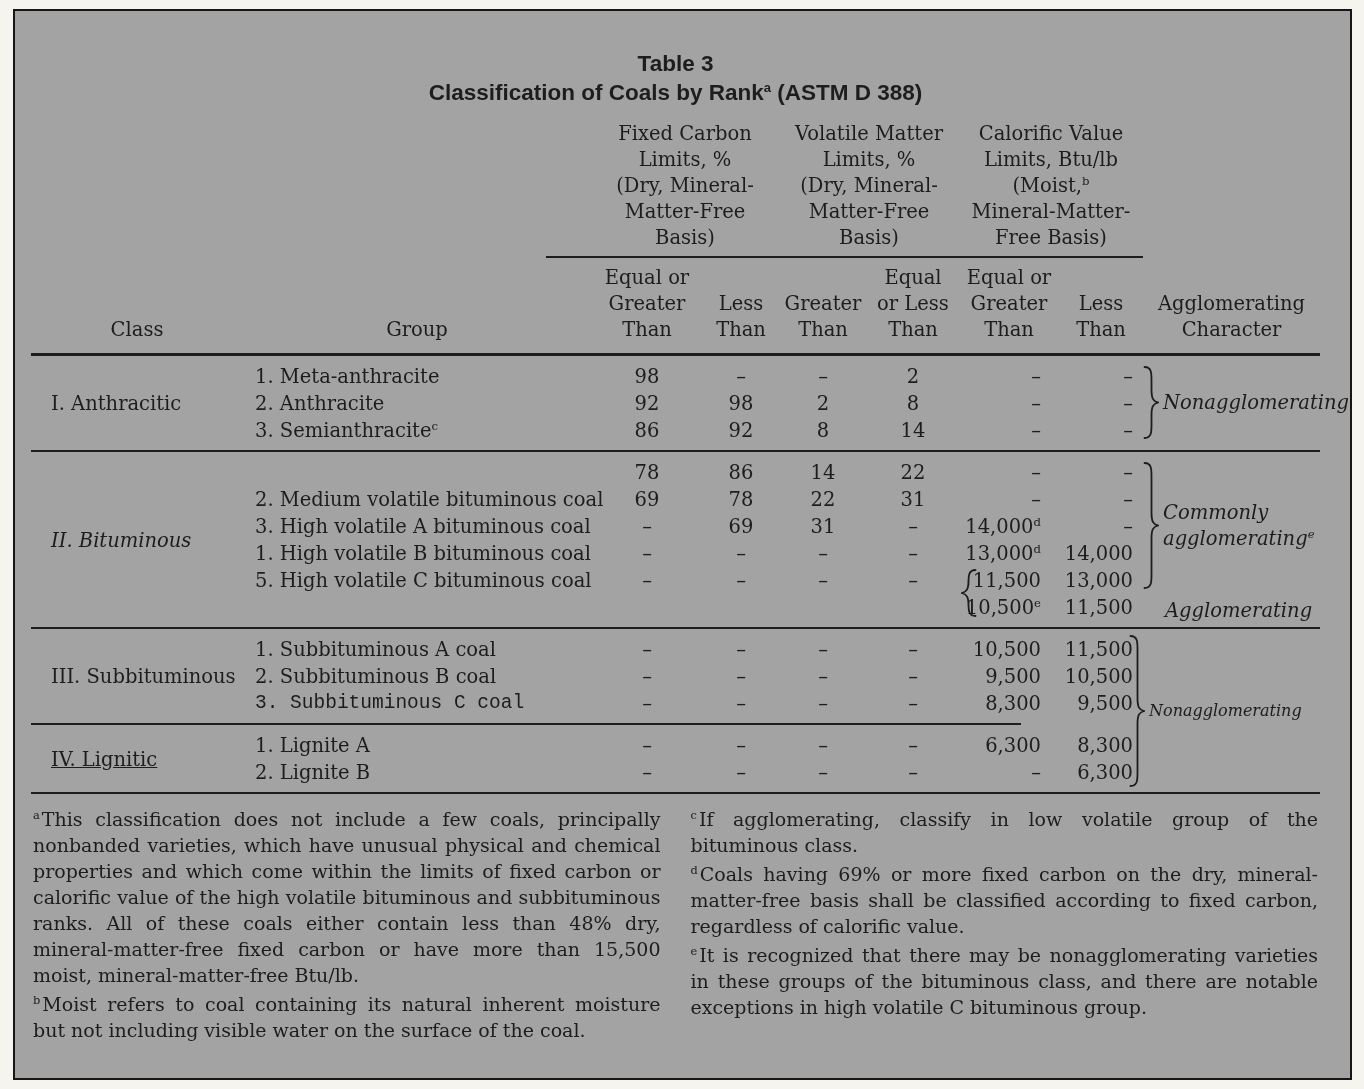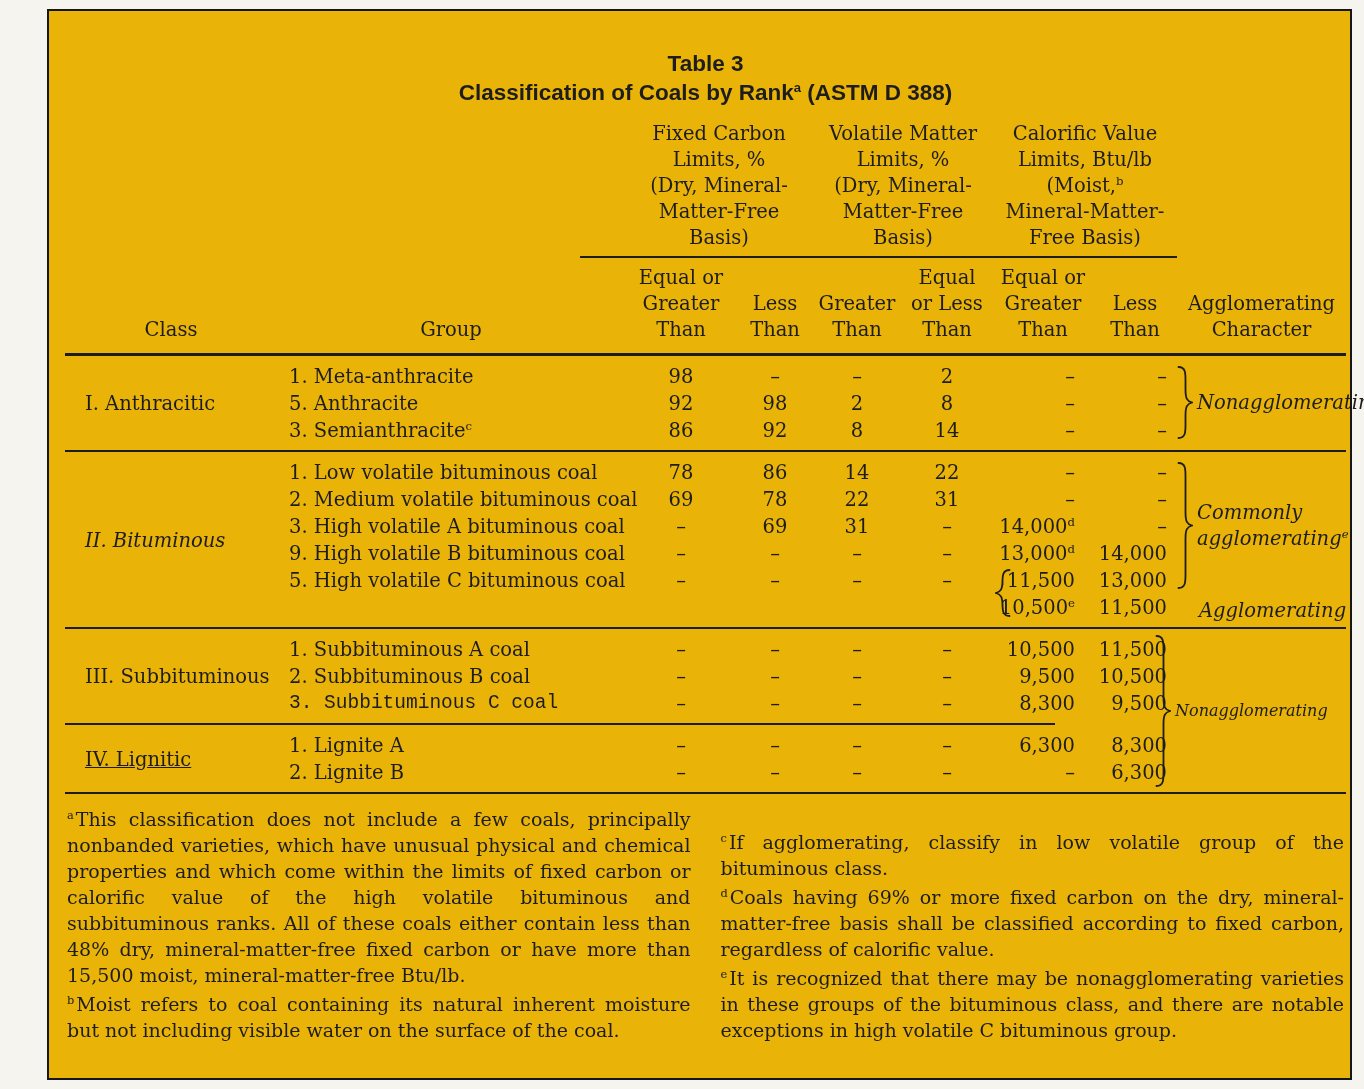--- a/index.html
+++ b/index.html
@@ -1,19 +1,19 @@
 <!DOCTYPE html>
 <html><head>
 <meta charset="utf-8">
 <style>
   html,body{margin:0;padding:0;background:#e8e6e1;}
   .page{position:relative;width:1364px;height:1089px;background:#f5f4ef;
         font-family:"DejaVu Serif","Liberation Serif",serif;color:#1d1d1d;overflow:hidden;}
   .frame{position:absolute;left:13px;top:9px;right:12px;bottom:9px;border:2.5px solid #161616;
-         padding:16px 2px 0 14px;box-sizing:border-box;background:#eab308;margin-left:34px;}
+         padding:16px 28px 0 14px;box-sizing:border-box;background:#a3a3a3;}
   .title{ text-align:center;font-family:"Liberation Sans",sans-serif;font-weight:bold;
           font-size:22.5px;line-height:29px;margin-top:22px;}
   .title sup{font-size:0.58em;}
   sup{font-size:0.6em;line-height:0;}
   .tbl{margin:14px 2px 0 2px;}
   .grid9{display:grid;grid-template-columns:212px 348px 112px 76px 88px 92px 100px 84px 1fr;}
   
   .thead{font-size:19.5px;}
   .th-lines{white-space:pre-line;text-align:center;line-height:26px;}
   .hdr-underline{height:2px;background:#1d1d1d;margin:5px 0 7px -45px;grid-column:3/9;grid-row:2;}
@@ -29,21 +29,21 @@
   .gcell{padding-left:12px;white-space:nowrap;}
   .vcell{text-align:center;white-space:nowrap;}
   .vcell.cvge{text-align:right;padding-right:18px;}
   .vcell.cvlt{text-align:right;padding-right:10px;}
   .acell{position:relative;font-style:italic;}
   .brace-flex{display:flex;align-items:center;gap:4px;height:100%;}
   .alabel{white-space:pre-line;line-height:26px;}
   .pairwrap{position:relative;}
   .pair-agglom{position:absolute;top:0;bottom:0;right:0;width:191px;}
   
-  .fnotes{display:flex;gap:30px;margin:12px 4px 0 4px;font-size:19px;line-height:26px;align-items:flex-end;}
+  .fnotes{display:flex;gap:30px;margin:12px 4px 0 4px;font-size:19px;line-height:26px;}
   .fncol{flex:1;}
   .fnote{text-align:justify;margin-bottom:3px;}
   .fnote sup{margin-right:2px;}
 </style>
 </head>
 <body>
 
 <div class="page">
   <div class="frame">
 
@@ -97,21 +97,21 @@
       <div id="tbody">
           <div class="grid9 section">
             <div class="ccell" style="grid-area: 1 / 1 / span 3;">I. Anthracitic</div>
             <div class="gcell" style="grid-area: 1 / 2;">1. Meta-anthracite</div>
             <div class="vcell" style="grid-area: 1 / 3;">98</div>
             <div class="vcell" style="grid-area: 1 / 4;">–</div>
             <div class="vcell" style="grid-area: 1 / 5;">–</div>
             <div class="vcell" style="grid-area: 1 / 6;">2</div>
             <div class="vcell cvge" style="grid-area: 1 / 7;">–</div>
             <div class="vcell cvlt" style="grid-area: 1 / 8;">–</div>
-            <div class="gcell" style="grid-area: 2 / 2;">5. Anthracite</div>
+            <div class="gcell" style="grid-area: 2 / 2;">2. Anthracite</div>
             <div class="vcell" style="grid-area: 2 / 3;">92</div>
             <div class="vcell" style="grid-area: 2 / 4;">98</div>
             <div class="vcell" style="grid-area: 2 / 5;">2</div>
             <div class="vcell" style="grid-area: 2 / 6;">8</div>
             <div class="vcell cvge" style="grid-area: 2 / 7;">–</div>
             <div class="vcell cvlt" style="grid-area: 2 / 8;">–</div>
             <div class="gcell" style="grid-area: 3 / 2;">3. Semianthracite<sup>c</sup></div>
             <div class="vcell" style="grid-area: 3 / 3;">86</div>
             <div class="vcell" style="grid-area: 3 / 4;">92</div>
             <div class="vcell" style="grid-area: 3 / 5;">8</div>
@@ -125,42 +125,41 @@
                     <path d="M1.5,1 C9,1 8.5,8 8.5,16 L8.5,23.5 C8.5,32.5 10,35 15,36.5 C10,38 8.5,40.5 8.5,49.5 L8.5,57 C8.5,65 9,72 1.5,72" fill="none" stroke="#1d1d1d" stroke-width="1.8" stroke-linecap="round"></path>
                   </g>
                 </svg>
                 <div class="alabel">Nonagglomerating</div>
               </div>
             </div>
           </div>
           <div class="rule"></div>
           <div class="grid9 section">
             <div class="ccell" style="grid-area: 1 / 1 / span 6; font-style: italic;">II. Bituminous</div>
-            <div class="gcell" style="grid-area: 1 / 2;">1. Low volatile bituminous coal</div>
             <div class="vcell" style="grid-area: 1 / 3;">78</div>
             <div class="vcell" style="grid-area: 1 / 4;">86</div>
             <div class="vcell" style="grid-area: 1 / 5;">14</div>
             <div class="vcell" style="grid-area: 1 / 6;">22</div>
             <div class="vcell cvge" style="grid-area: 1 / 7;">–</div>
             <div class="vcell cvlt" style="grid-area: 1 / 8;">–</div>
             <div class="gcell" style="grid-area: 2 / 2;">2. Medium volatile bituminous coal</div>
             <div class="vcell" style="grid-area: 2 / 3;">69</div>
             <div class="vcell" style="grid-area: 2 / 4;">78</div>
             <div class="vcell" style="grid-area: 2 / 5;">22</div>
             <div class="vcell" style="grid-area: 2 / 6;">31</div>
             <div class="vcell cvge" style="grid-area: 2 / 7;">–</div>
             <div class="vcell cvlt" style="grid-area: 2 / 8;">–</div>
             <div class="gcell" style="grid-area: 3 / 2;">3. High volatile A bituminous coal</div>
             <div class="vcell" style="grid-area: 3 / 3;">–</div>
             <div class="vcell" style="grid-area: 3 / 4;">69</div>
             <div class="vcell" style="grid-area: 3 / 5;">31</div>
             <div class="vcell" style="grid-area: 3 / 6;">–</div>
             <div class="vcell cvge" style="grid-area: 3 / 7;">14,000<sup>d</sup></div>
             <div class="vcell cvlt" style="grid-area: 3 / 8;">–</div>
-            <div class="gcell" style="grid-area: 4 / 2;">9. High volatile B bituminous coal</div>
+            <div class="gcell" style="grid-area: 4 / 2;">1. High volatile B bituminous coal</div>
             <div class="vcell" style="grid-area: 4 / 3;">–</div>
             <div class="vcell" style="grid-area: 4 / 4;">–</div>
             <div class="vcell" style="grid-area: 4 / 5;">–</div>
             <div class="vcell" style="grid-area: 4 / 6;">–</div>
             <div class="vcell cvge" style="grid-area: 4 / 7;">13,000<sup>d</sup></div>
             <div class="vcell cvlt" style="grid-area: 4 / 8;">14,000</div>
             <div class="gcell" style="grid-area: 5 / 2; text-align: center;">5. High volatile C bituminous coal</div>
             <div class="vcell" style="grid-area: 5 / 3;">–</div>
             <div class="vcell" style="grid-area: 5 / 4;">–</div>
             <div class="vcell" style="grid-area: 5 / 5;">–</div>

